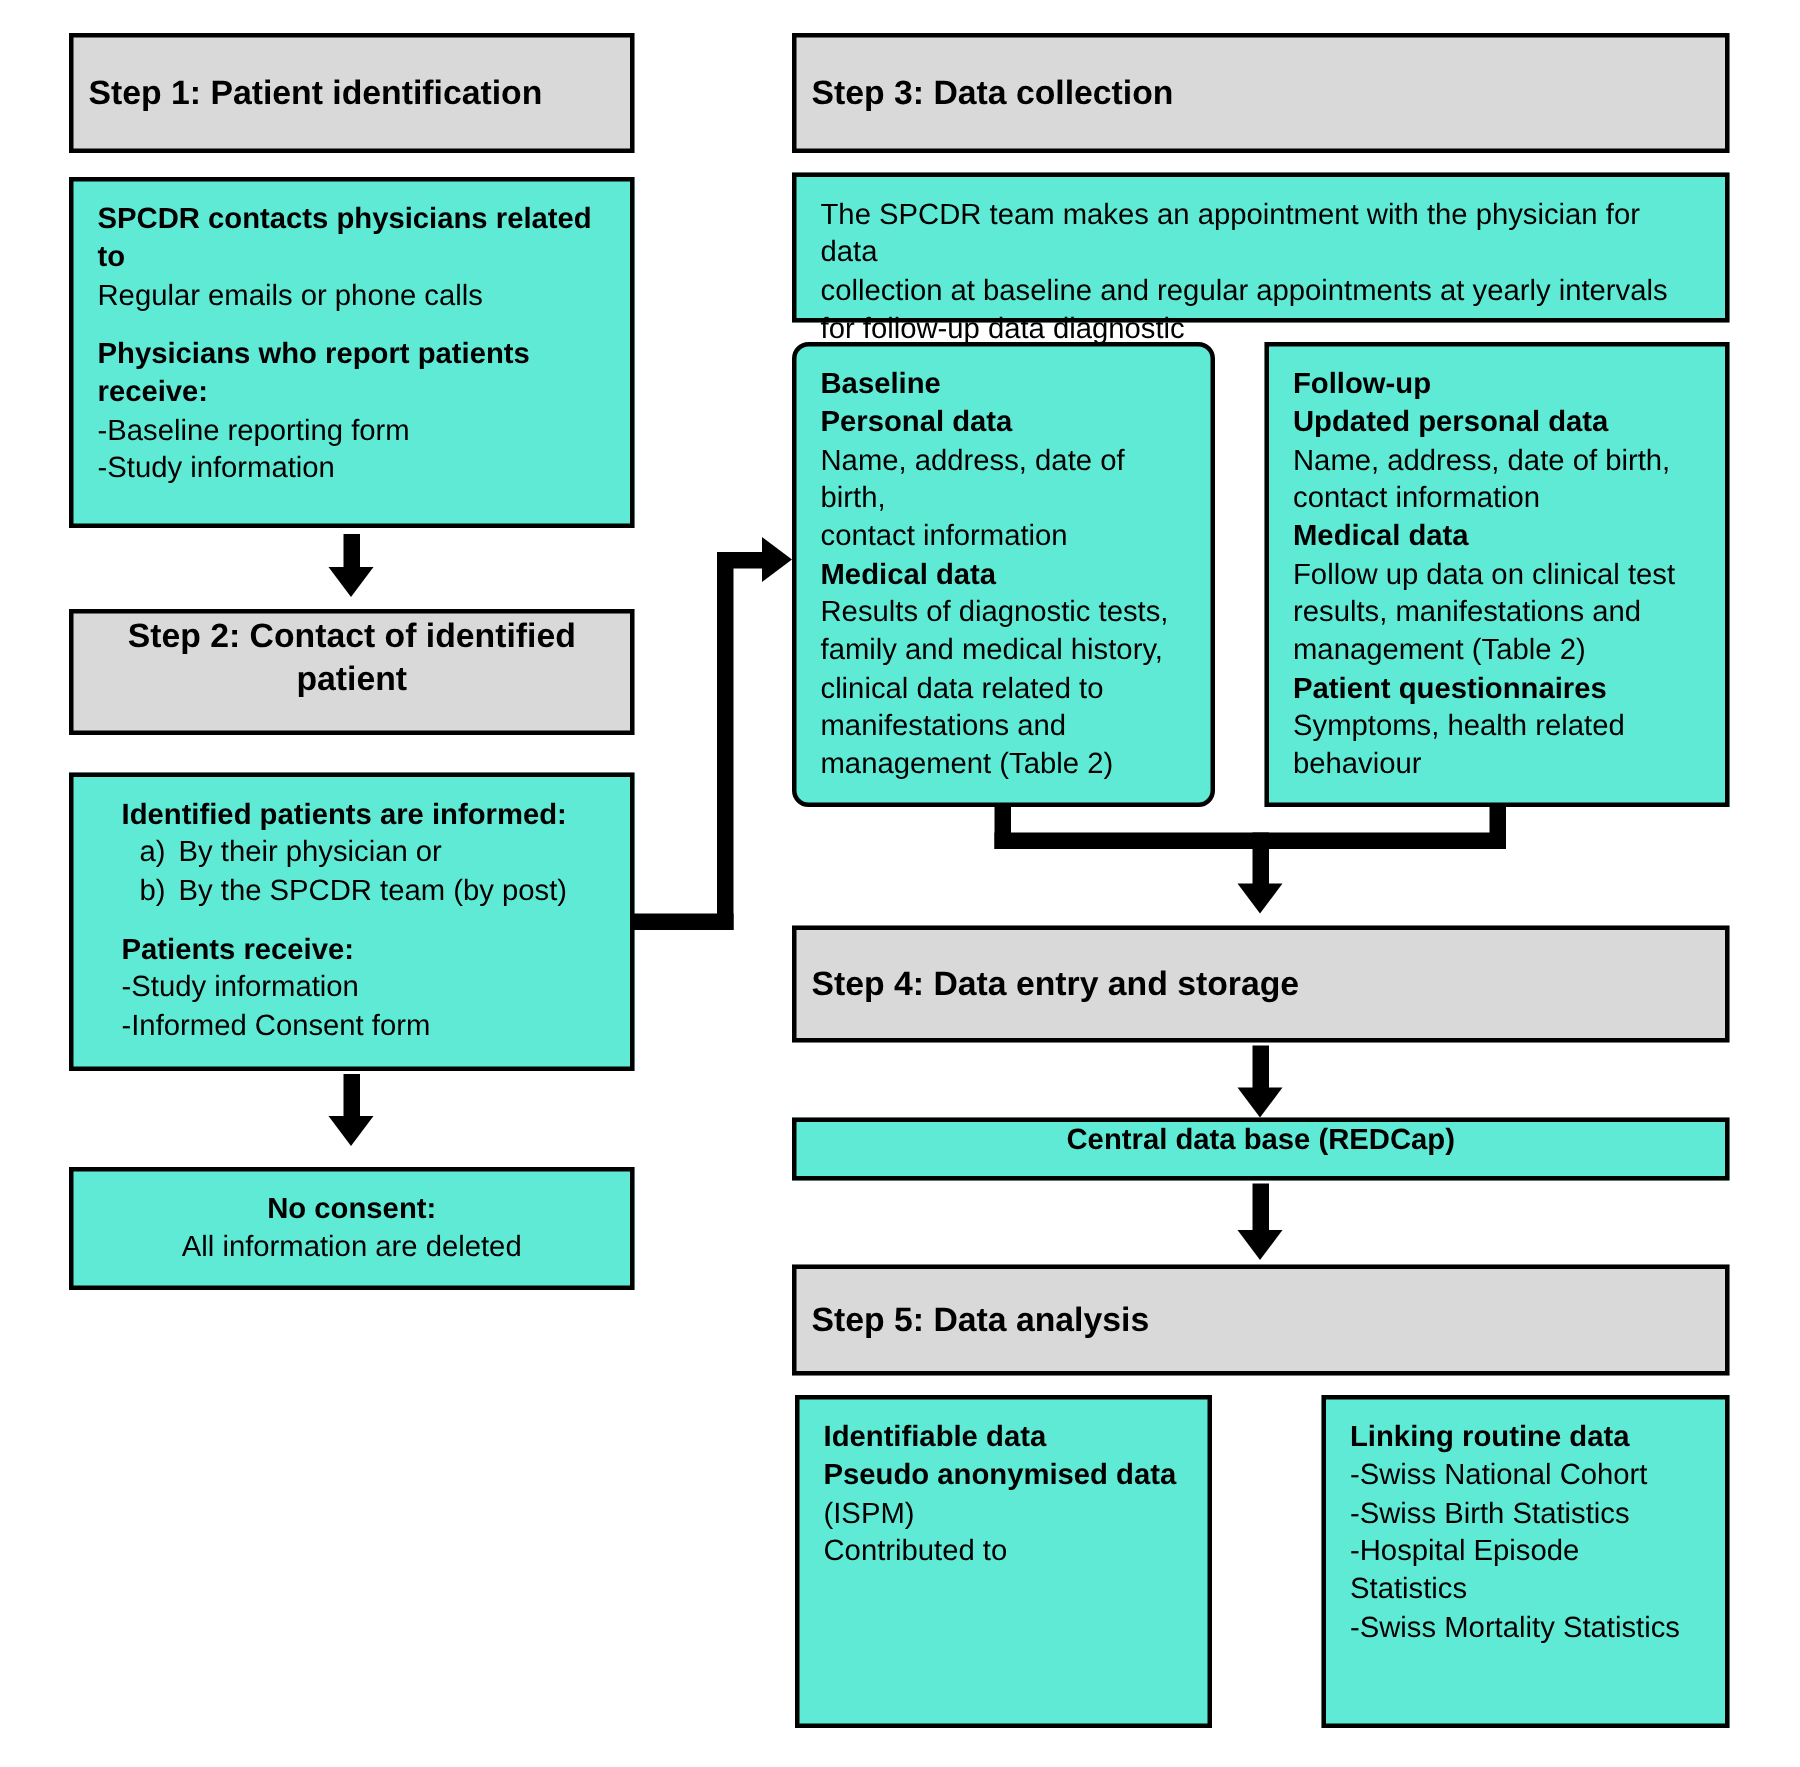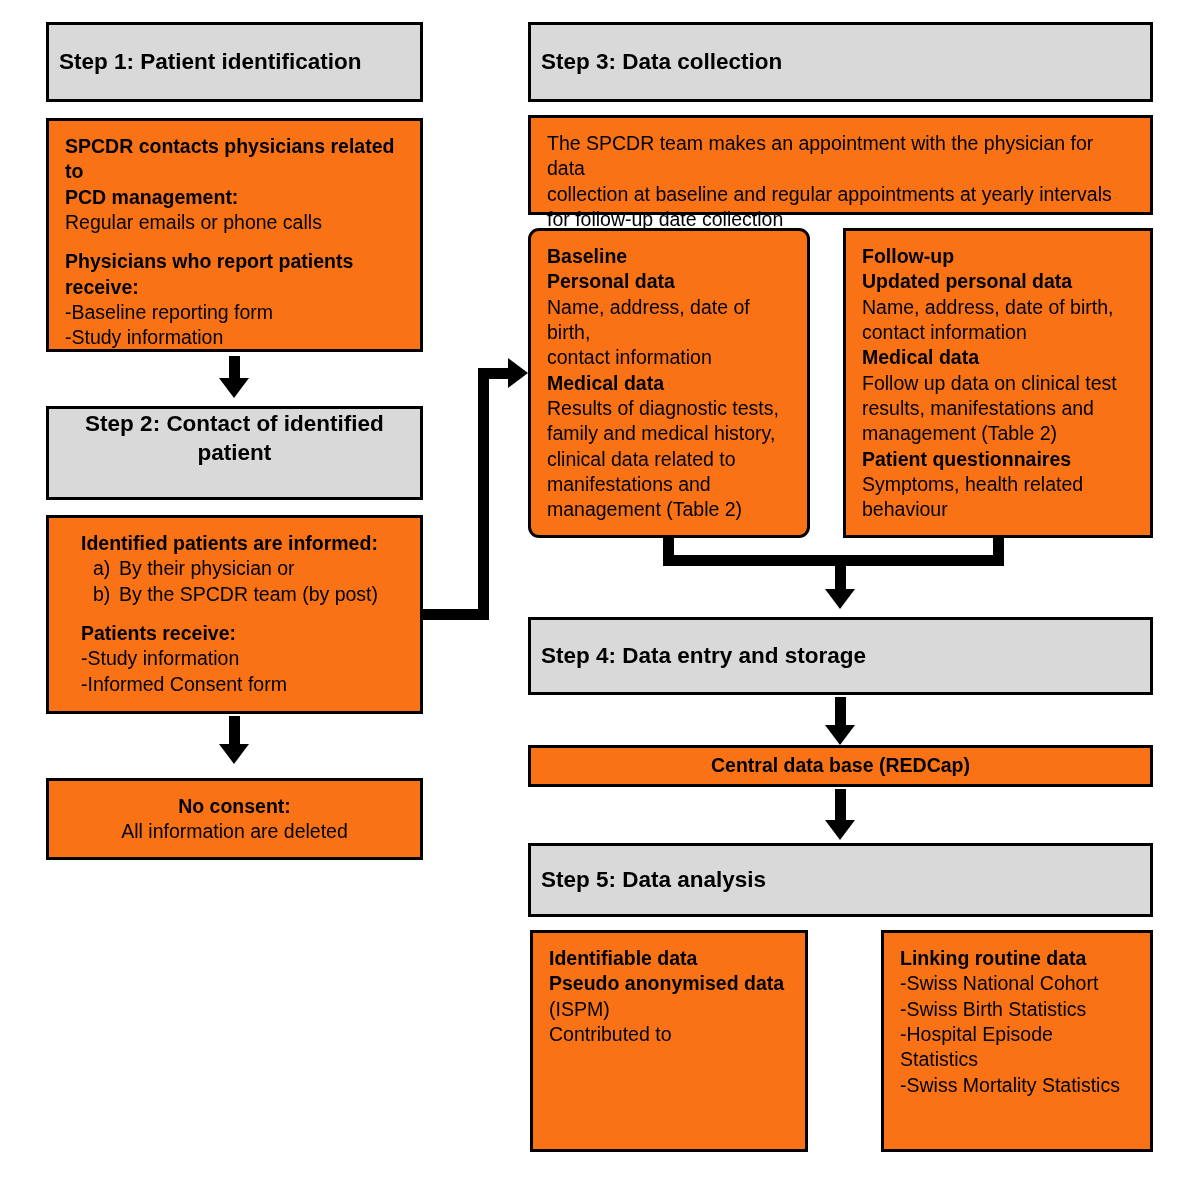--- a/index.html
+++ b/index.html
@@ -16,37 +16,36 @@
     position: relative;
     width: 1200px;
     height: 1178px;
     background: #ffffff;
     overflow: hidden;
   }
   .box {
     position: absolute;
     box-sizing: border-box;
     border: 3px solid #000000;
-    background: #f97316;
+    background: #5eead4;
     font-size: 19.5px;
     line-height: 1.30;
   }
   .box.header {
     background: #d9d9d9;
     border-width: 3px;
     display: flex;
     align-items: center;
     justify-content: flex-start;
     text-align: center;
     font-weight: bold;
     font-size: 22.5px;
   }
   .box.plain-center {
     display: flex;
-    align-items: center;
     justify-content: center;
     text-align: center;
   }
   .box.content {
     padding: 13px 14px 10px 16px;
   }
   .hdr-inner {
     padding: 0 10px;
   }
   .b { font-weight: bold; }
@@ -96,35 +95,34 @@
 <body>
 
 <div id="canvas">
 
   <div class="box header" style="left:46px; top:22px; width:377px; height:80px;">
     <span class="hdr-inner">Step 1: Patient identification</span>
   </div>
 
   <div class="box content" style="left:46px; top:118px; width:377px; height:234px;">
     <span class="ln b">SPCDR contacts physicians related to</span>
-    <span class="ln b">PCD management:</span>
     <span class="ln">Regular emails or phone calls</span>
     <span class="gap"></span>
     <span class="ln b">Physicians who report patients</span>
     <span class="ln b">receive:</span>
     <span class="ln">-Baseline reporting form</span>
     <span class="ln">-Study information</span>
   </div>
 
   <div class="conn">
     <div class="vline" style="left:229px; top:356px; height:28px;"></div>
     <div class="arrow-down" style="left:219px; top:378px;"></div>
   </div>
 
-  <div class="box header" style="left:46px; top:406px; width:377px; height:94px; flex-direction:column;">
+  <div class="box header" style="left:46px; top:406px; width:377px; height:84px; flex-direction:column;">
     <span class="hdr-inner">Step 2: Contact of identified</span>
     <span class="hdr-inner">patient</span>
   </div>
 
   <div class="box content" style="left:46px; top:515px; width:377px; height:199px;padding-left:32px;">
     <span class="ln b">Identified patients are informed:</span>
     <div class="list-row">
       <span class="list-marker">a)</span>
       <span class="list-text">By their physician or</span>
     </div>
@@ -155,21 +153,21 @@
     <div class="arrow-right" style="left:508px; top:358px;"></div>
   </div>
 
   <div class="box header" style="left:528px; top:22px; width:625px; height:80px;">
     <span class="hdr-inner">Step 3: Data collection</span>
   </div>
 
   <div class="box content" style="left:528px; top:115px; width:625px; height:100px;">
     <span class="ln">The SPCDR team makes an appointment with the physician for data</span>
     <span class="ln">collection at baseline and regular appointments at yearly intervals</span>
-    <span class="ln">for follow-up date collection</span>
+    <span class="ln">for follow-up data diagnostic</span>
   </div>
 
   <div class="box content" style="left:528px; top:228px; width:282px; height:310px;border-radius:11px;">
     <span class="ln b">Baseline</span>
     <span class="ln b">Personal data</span>
     <span class="ln">Name, address, date of birth,</span>
     <span class="ln">contact information</span>
     <span class="ln b">Medical data</span>
     <span class="ln">Results of diagnostic tests,</span>
     <span class="ln">family and medical history,</span>

